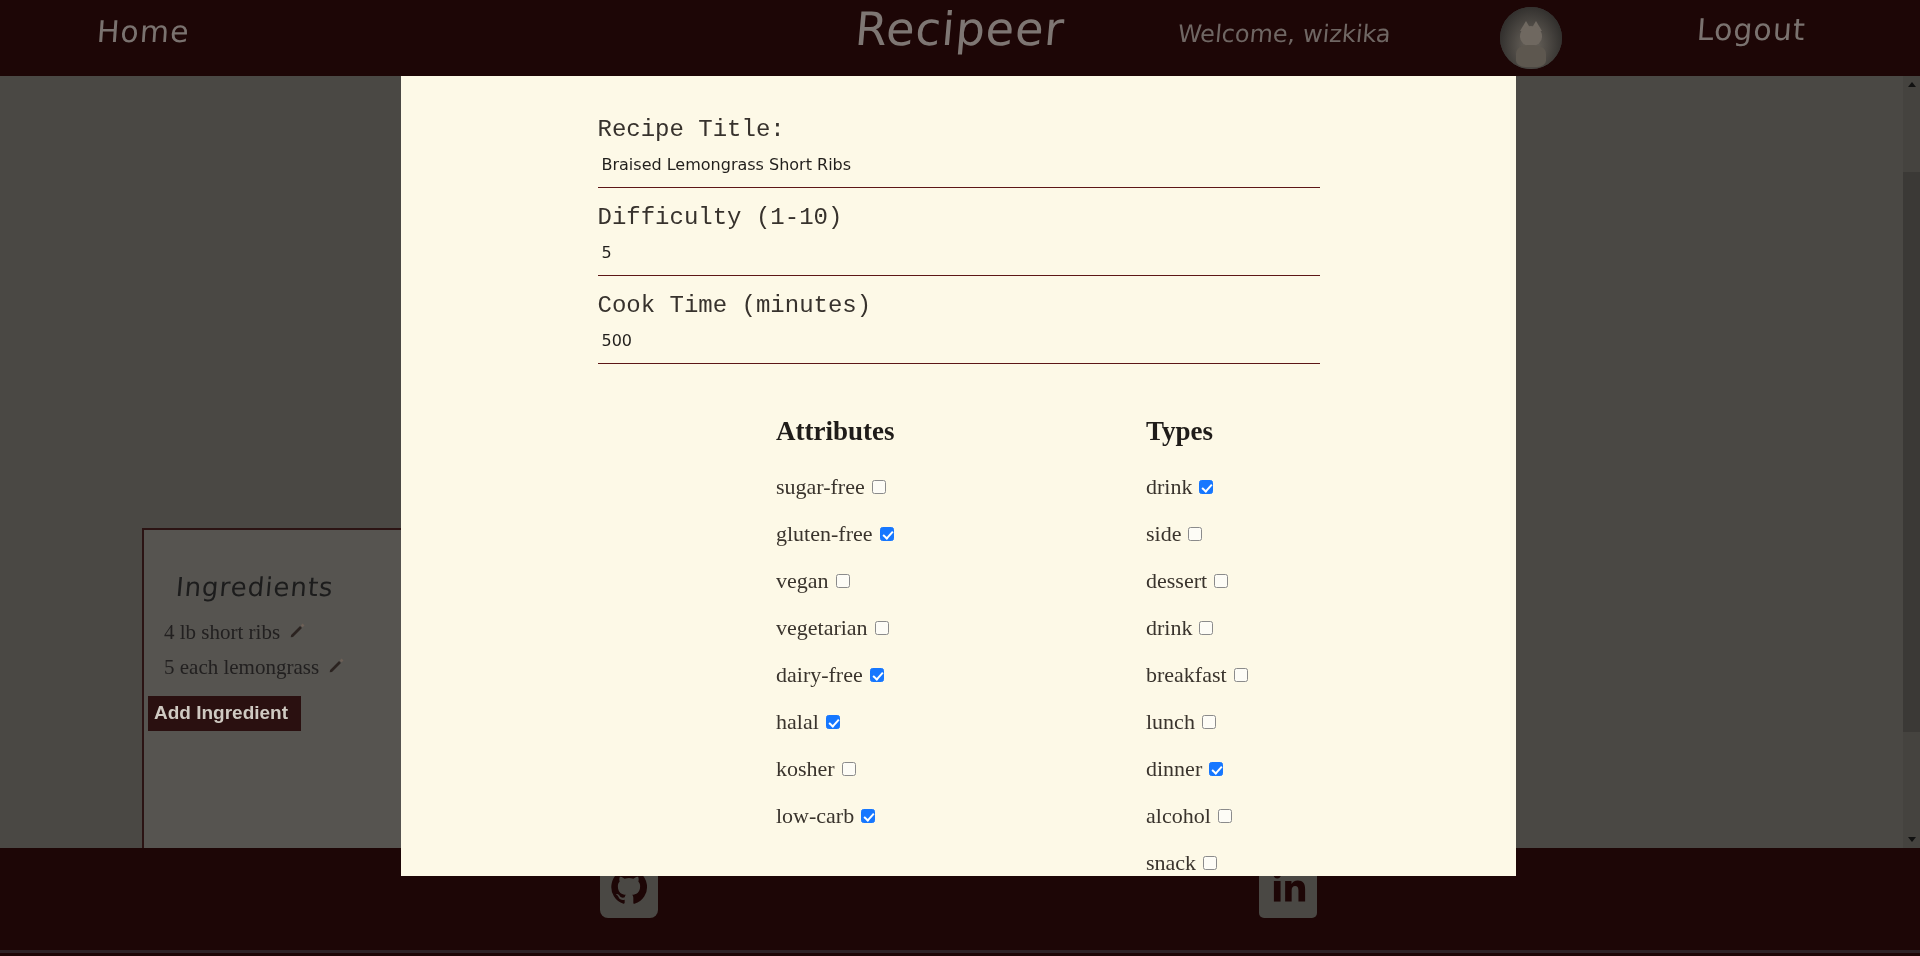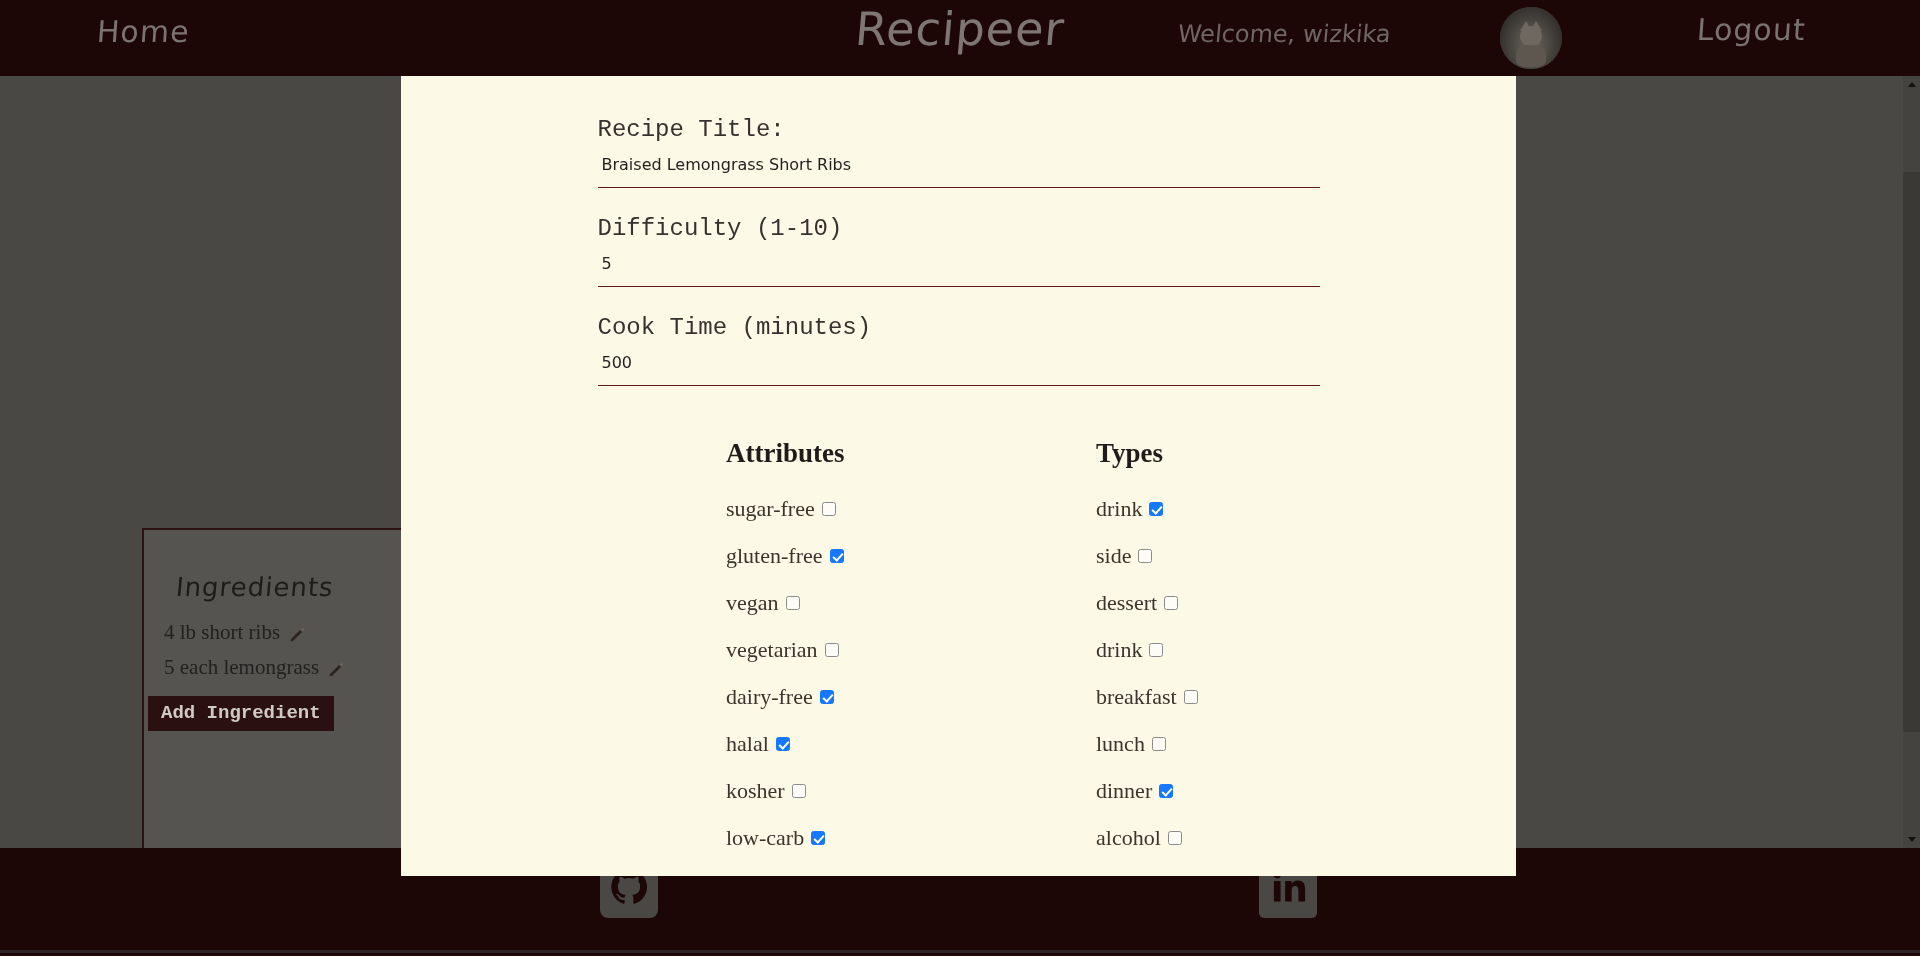--- a/index.html
+++ b/index.html
@@ -117,33 +117,33 @@
     transform: skewX(-5deg);
     letter-spacing: 1px;
   }
   .ing-list { margin: 18px 0 0 20px; padding: 0; list-style: none; }
   .ing-item {
     font-family: "Liberation Serif", serif;
     font-size: 21px;
     color: #222020;
     margin-bottom: 10px;
     display: flex;
-    align-items: center;
+    align-items: flex-start;
     gap: 9px;
   }
   .pencil-icon { display: inline-block; width: 17px; height: 17px; }
   .add-ing-btn {
     margin: 6px 0 0 4px;
     display: inline-block;
     background: #2a1010;
     color: #cfcac2;
-    font-family: Liberation Mono, monospace;
+    font-family: Liberation Sans, sans-serif;
     font-weight: bold;
     font-size: 19px;
-    padding: 6px 13px 7px 13px;
+    padding: 6px 13px 7px 6px;
     border: none;
     cursor: pointer;
   }
 
   
   .modal {
     position: absolute;
     left: 401px; top: 74px;
     width: 1115px; height: 802px;
     background: #fdf9e7;
@@ -164,28 +164,29 @@
     width: 722px;
     border: none;
     border-bottom: 1.6px solid #5d1717;
     background: transparent;
     font-family: "DejaVu Sans", sans-serif;
     font-size: 16px;
     color: #211f1c;
     padding: 2px 2px 13px 4px;
     outline: none;
   }
-  .field + .field { margin-top: 27px; }
+  .field + .field { margin-top: 16px; }
 
   
   .cols {
     display: flex;
     margin-top: 52px;
     padding-left: 325px;
     gap: 0;
+    justify-content: flex-end;
   }
   .col { width: 370px; }
   .col-title {
     font-family: "Liberation Serif", serif;
     font-weight: bold;
     font-size: 27px;
     color: #1f1c19;
     margin-bottom: 27px;
   }
   .check-row {

